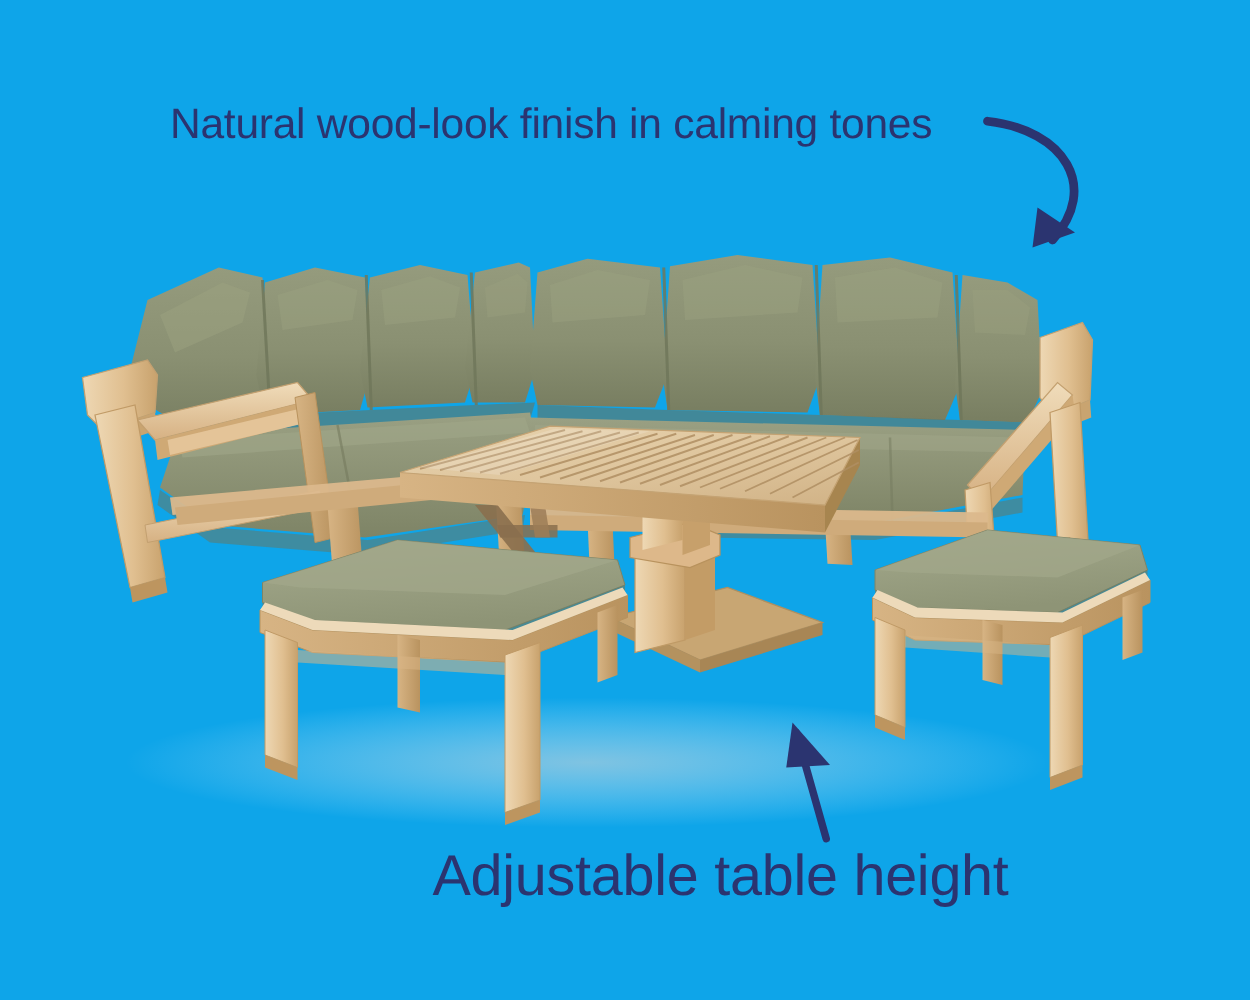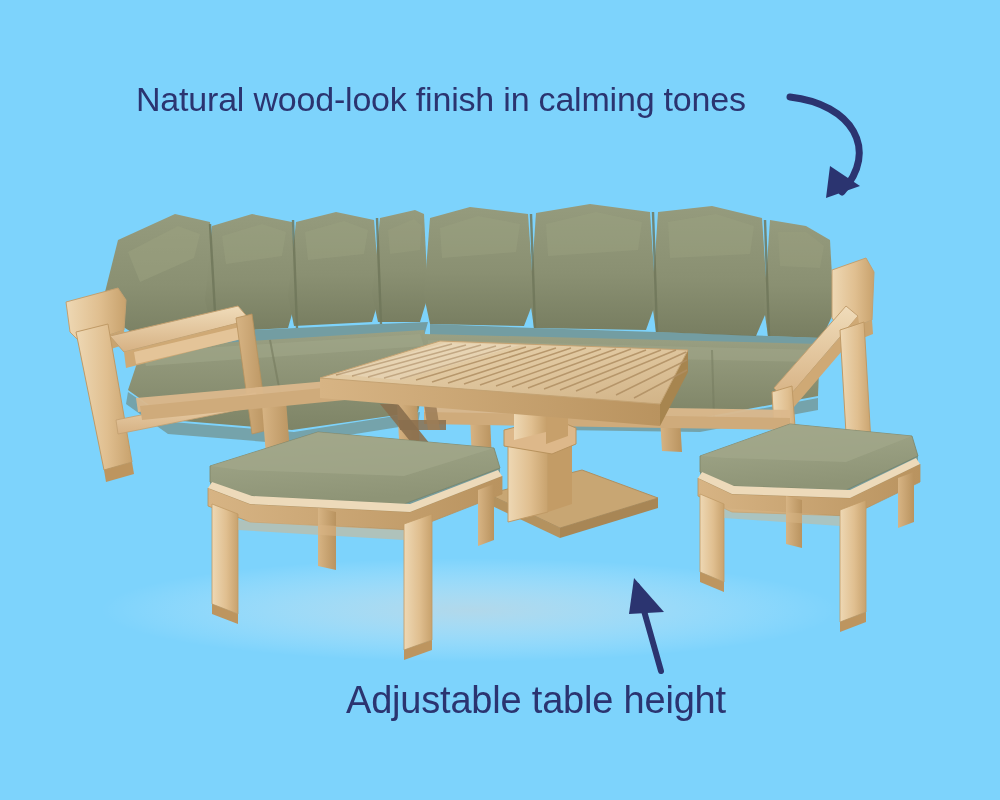--- a/index.html
+++ b/index.html
@@ -8,21 +8,21 @@
     padding: 0;
     background: #ffffff;
   }
   body {
     font-family: "Liberation Sans", sans-serif;
   }
   #stage {
     position: relative;
     width: 1000px;
     height: 800px;
-    background: #7dd3fc;
+    background: #0ea5e9;
     overflow: hidden;
   }
   #scene {
     position: absolute;
     left: 0;
     top: 0;
     width: 1000px;
     height: 800px;
   }
   .annotation-text {
@@ -35,21 +35,21 @@
   }
   #label-top {
     left: 136px;
     top: 78px;
     font-size: 34px;
     line-height: 42px;
   }
   #label-bottom {
     left: 346px;
     top: 679px;
-    font-size: 38px;
+    font-size: 46px;
     line-height: 42px;
   }
 </style>
 </head>
 <body>
 
 <div id="stage">
 
   <svg id="scene" viewBox="0 0 1000 800" aria-hidden="true">
     <defs>

